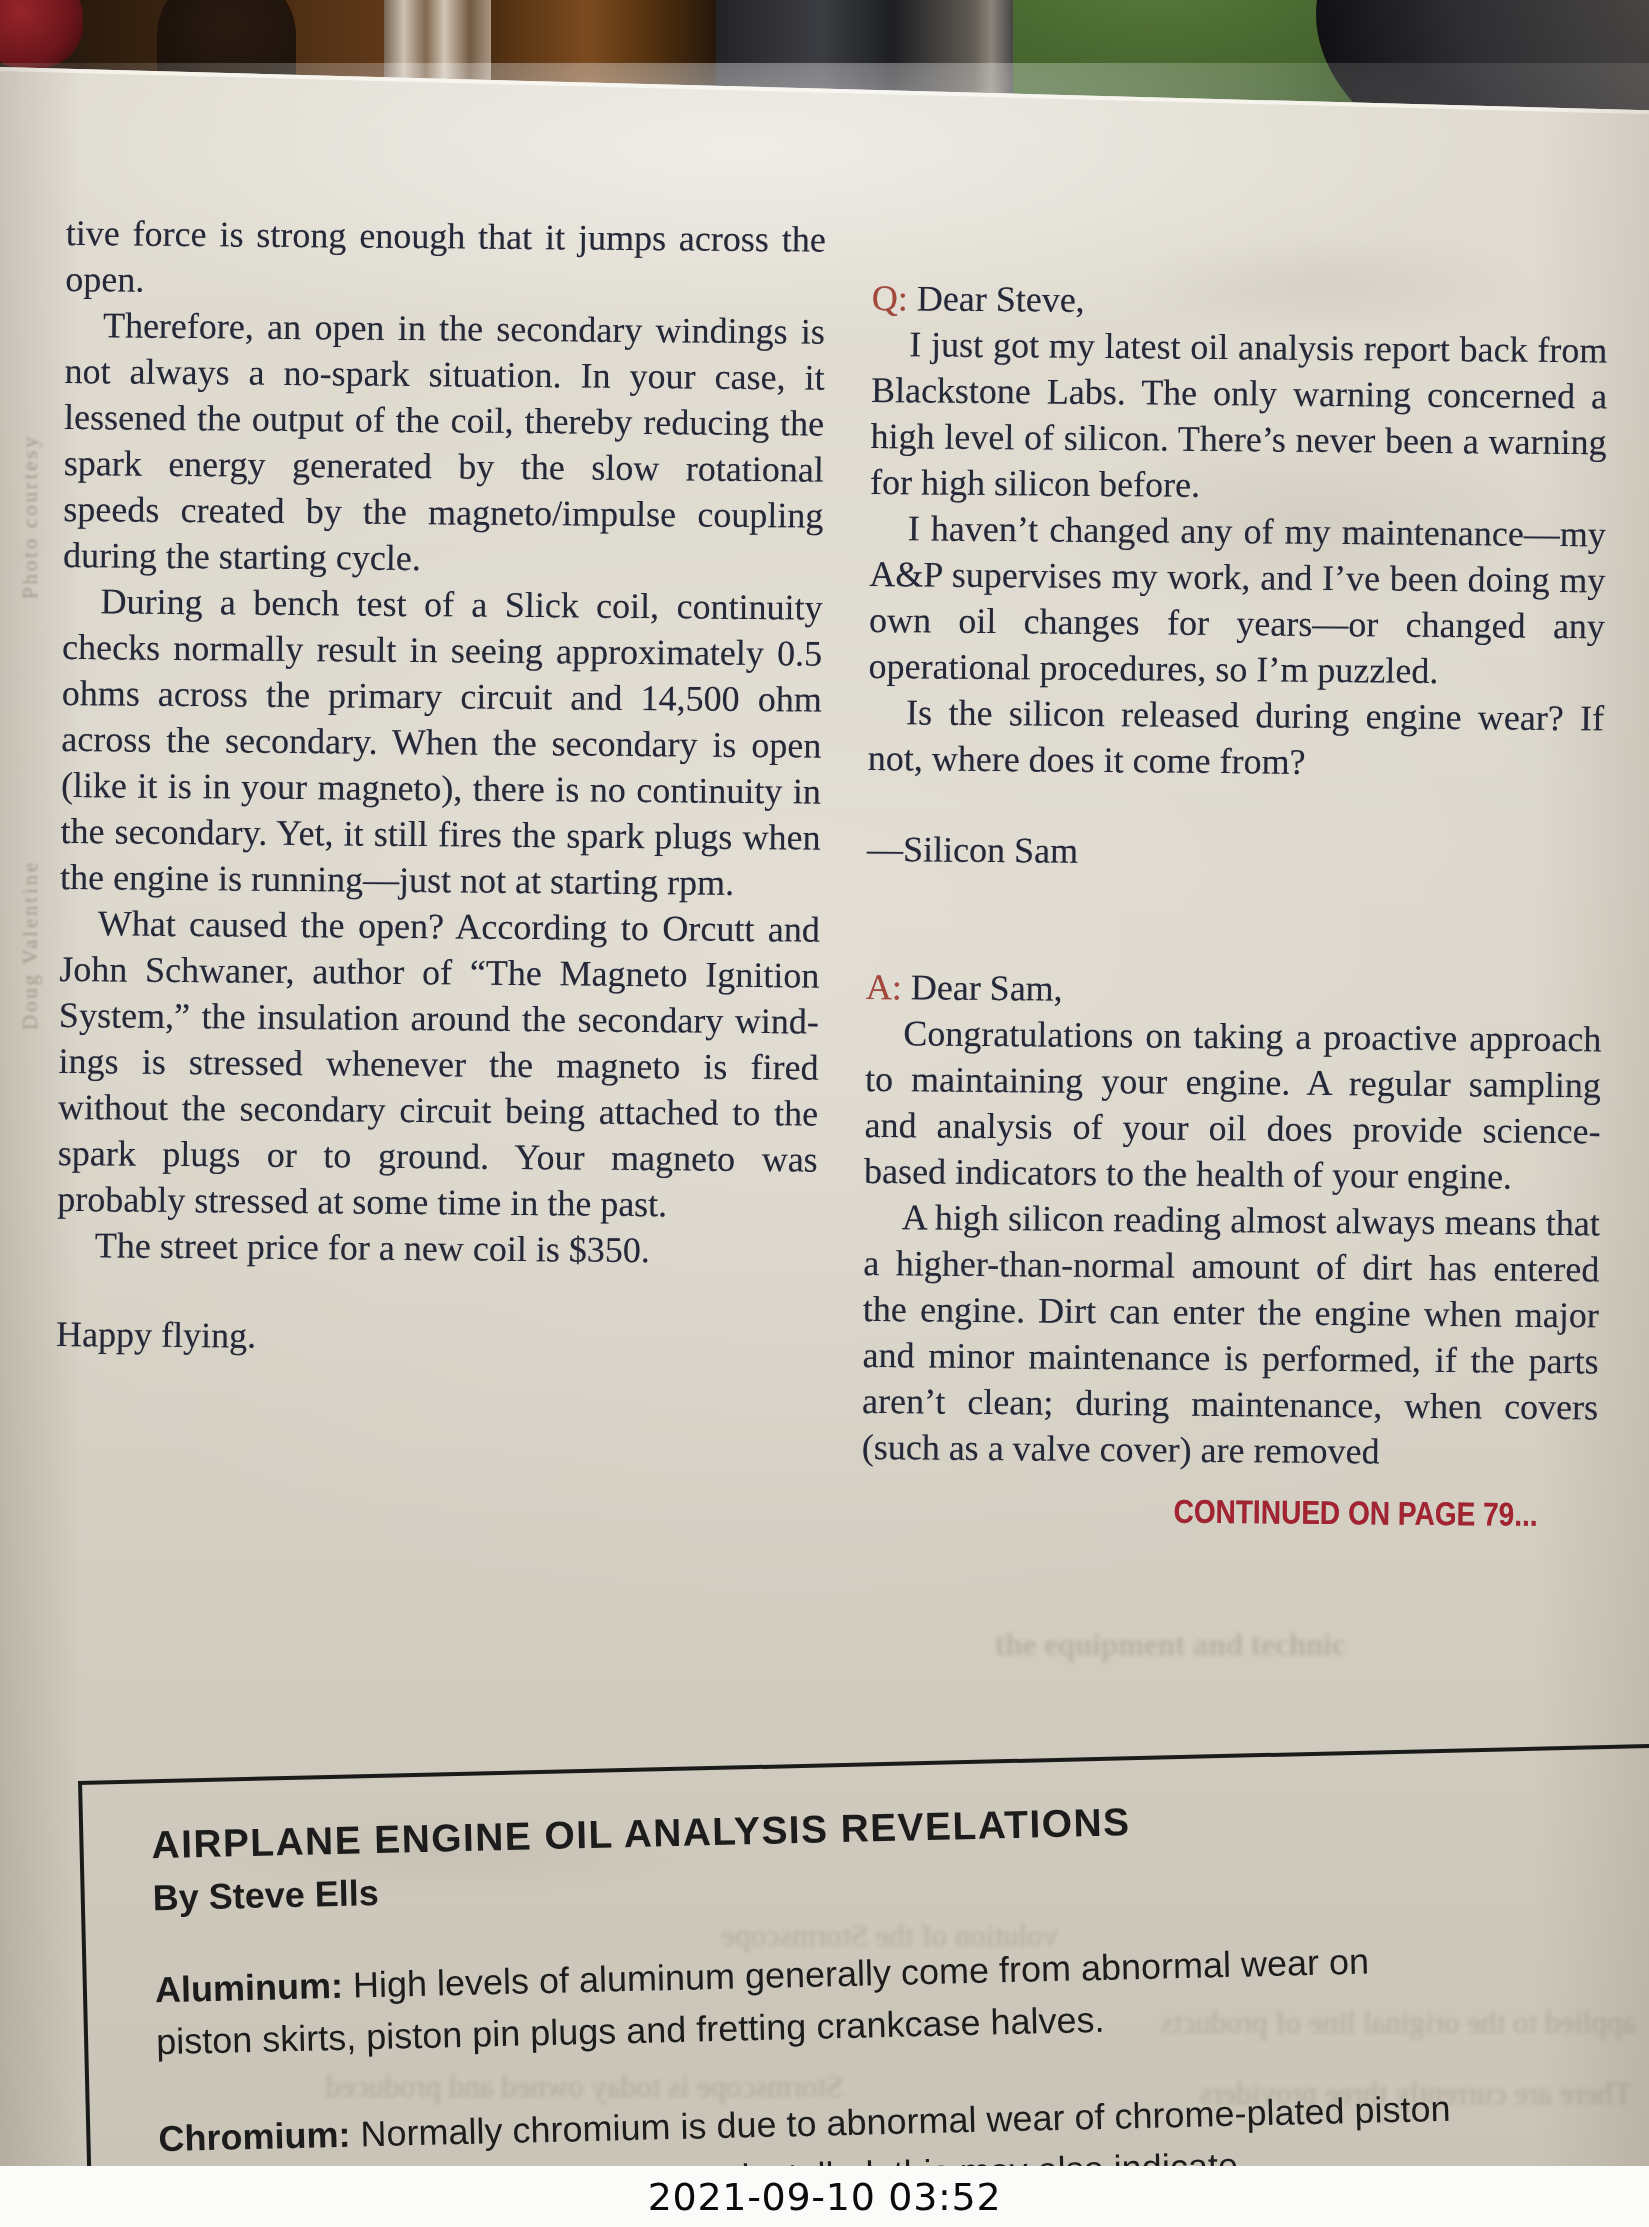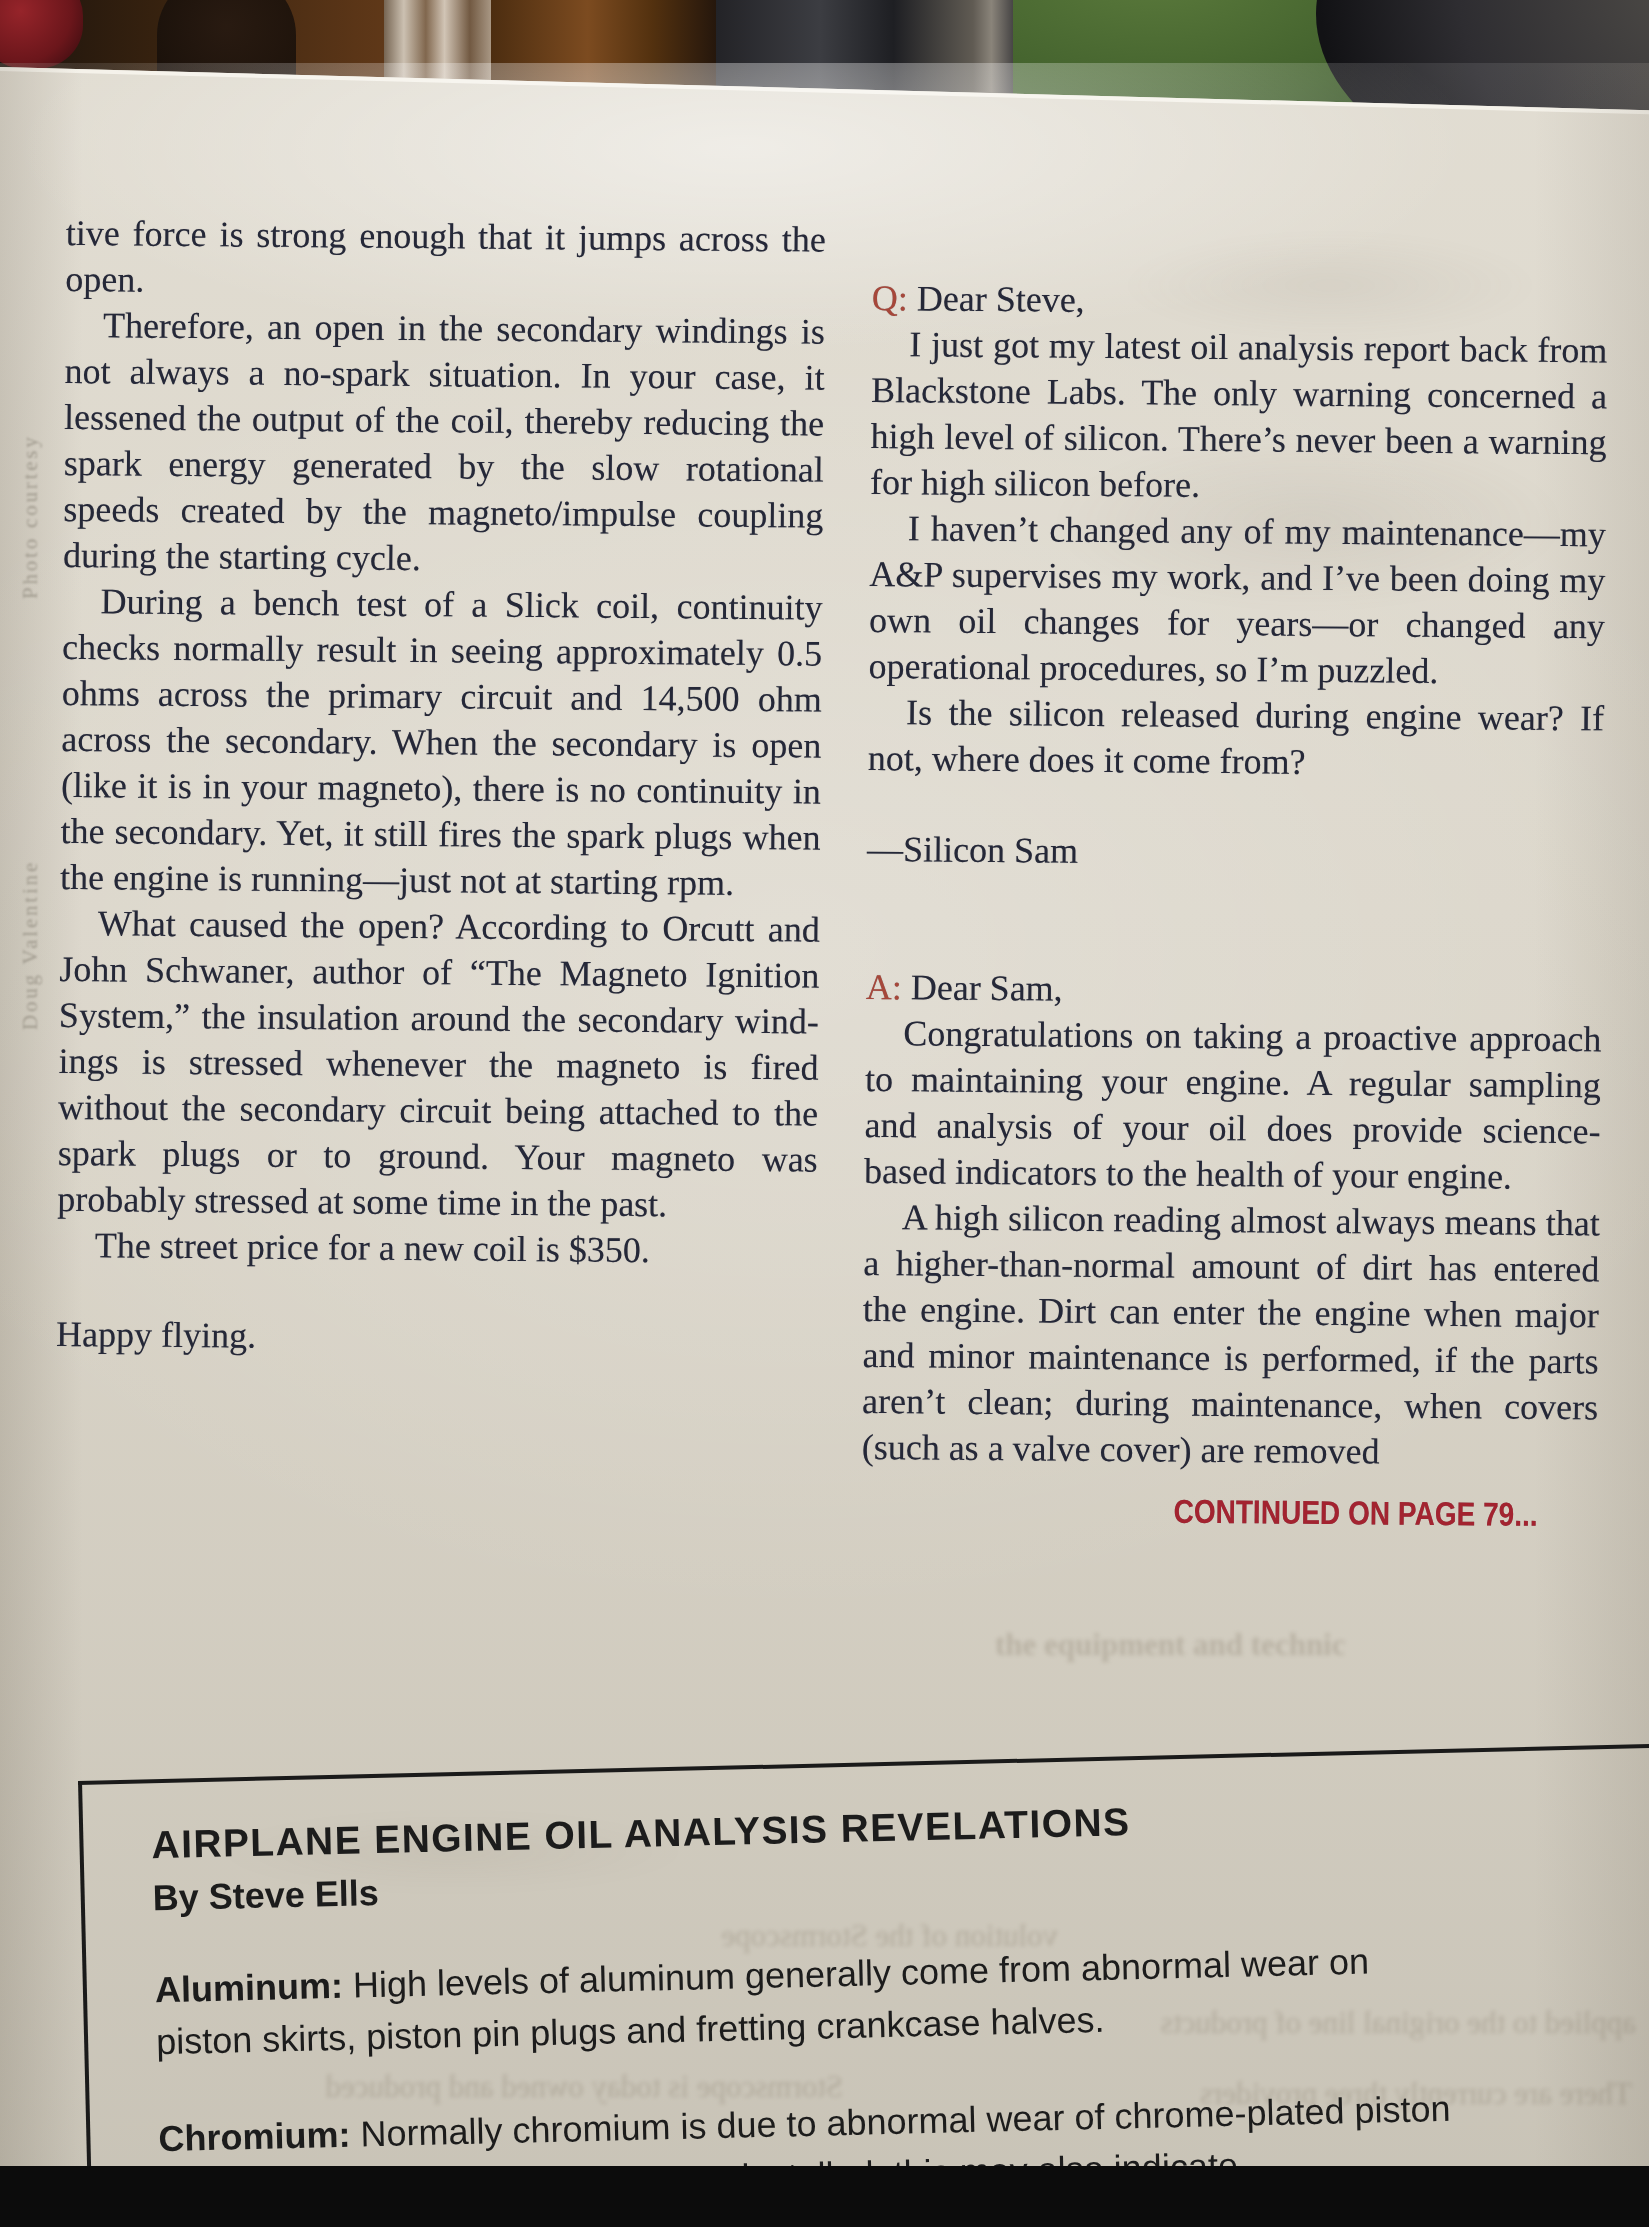--- a/index.html
+++ b/index.html
@@ -148,14 +148,17 @@
 
     <div class="box">
       <p class="box-title">AIRPLANE ENGINE OIL ANALYSIS REVELATIONS</p>
       <p class="box-byline">By Steve Ells</p>
       <p class="entry"><span class="lbl">Aluminum:</span><span> High levels of aluminum generally come from abnormal wear on piston skirts, piston pin plugs and fretting crankcase halves.</span></p>
       <p class="entry"><span class="lbl">Chromium:</span><span> Normally chromium is due to abnormal wear of chrome-plated piston rings. If chrome-plated cylinders are installed, this may also indicate</span></p>
     </div>
 
   </div>
 
+  <div class="footer">
+    <span>2021-09-10 03:52</span>
+  </div>
 </div>
 
 
 </body></html>

